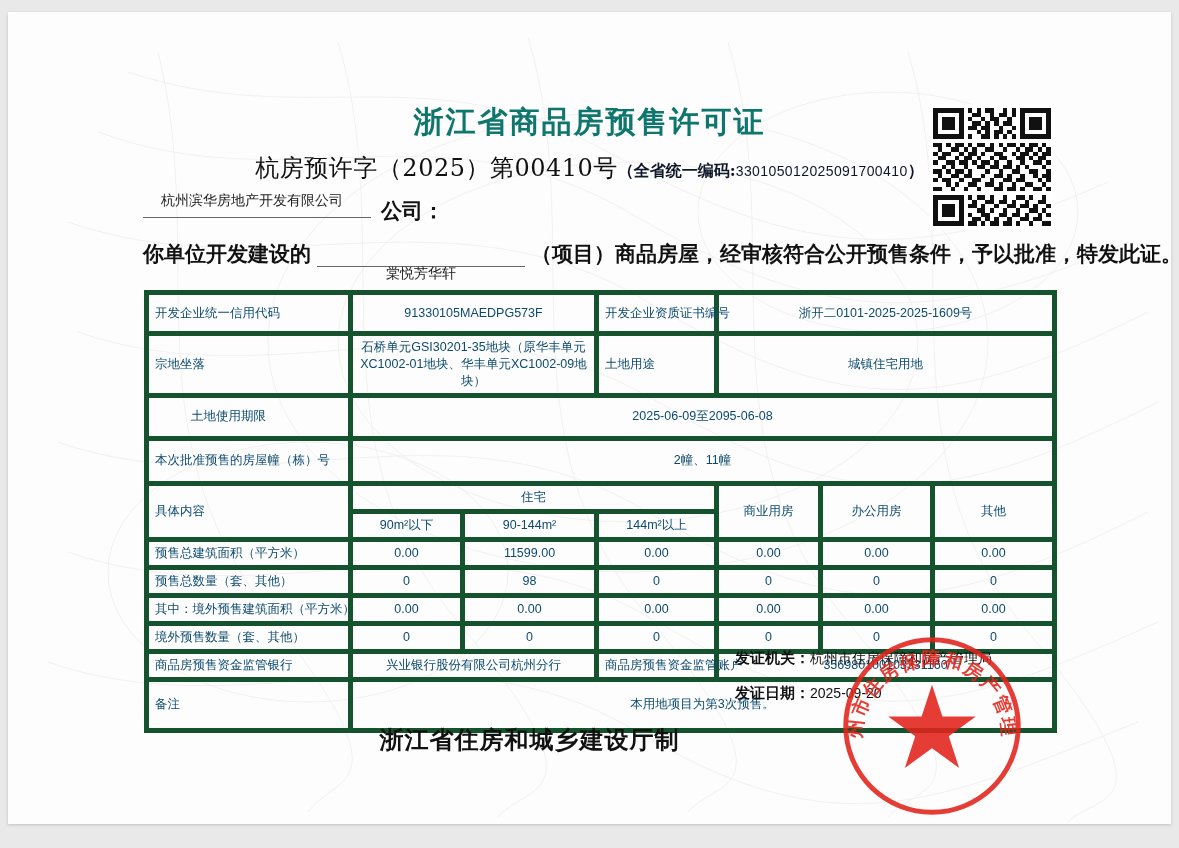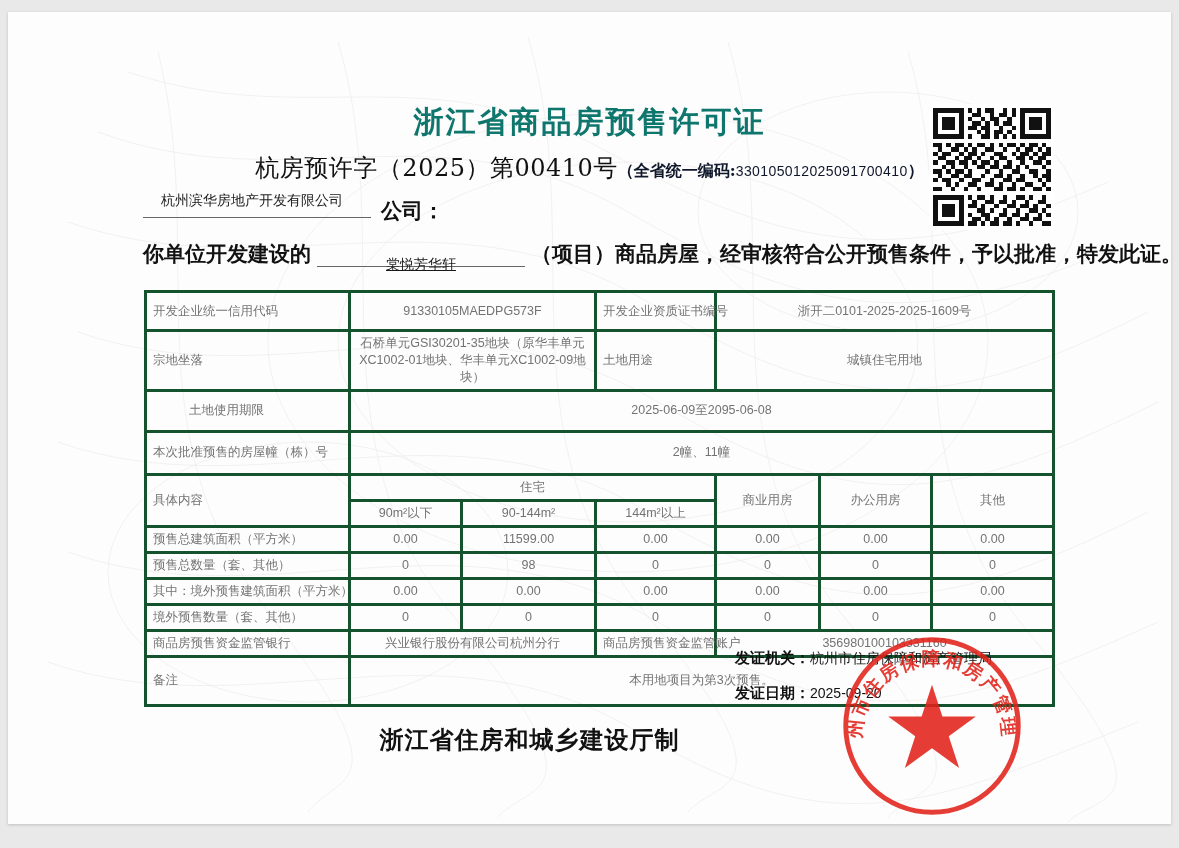--- a/index.html
+++ b/index.html
@@ -145,38 +145,37 @@
     text-align: center;
     border-bottom: 1px solid #666;
     margin: 0 6px;
     vertical-align: baseline;
   }
   .proj-slot span {
     font-size: 14px;
     font-weight: normal;
     font-family: "Liberation Sans", sans-serif;
     position: relative;
-    top: 8px;
-    text-decoration: underline;
+    top: 17px;
   }
 
   
   .tbl {
     position: absolute;
     left: 136px;
     top: 278px;
     width: 908px;
     border-collapse: collapse;
     table-layout: fixed;
     background: transparent;
   }
   .tbl td {
-    border: 3px solid #14532d;
+    border: 5px solid #14532d;
     font-size: 12.5px;
-    color: #737373;
+    color: #0c4a6e;
     padding: 3px 6px;
     vertical-align: middle;
     background: transparent;
   }
   .lbl {
     font-size: 12.5px;
     color: #141414;
     white-space: nowrap;
   }
   .c { text-align: center; }

